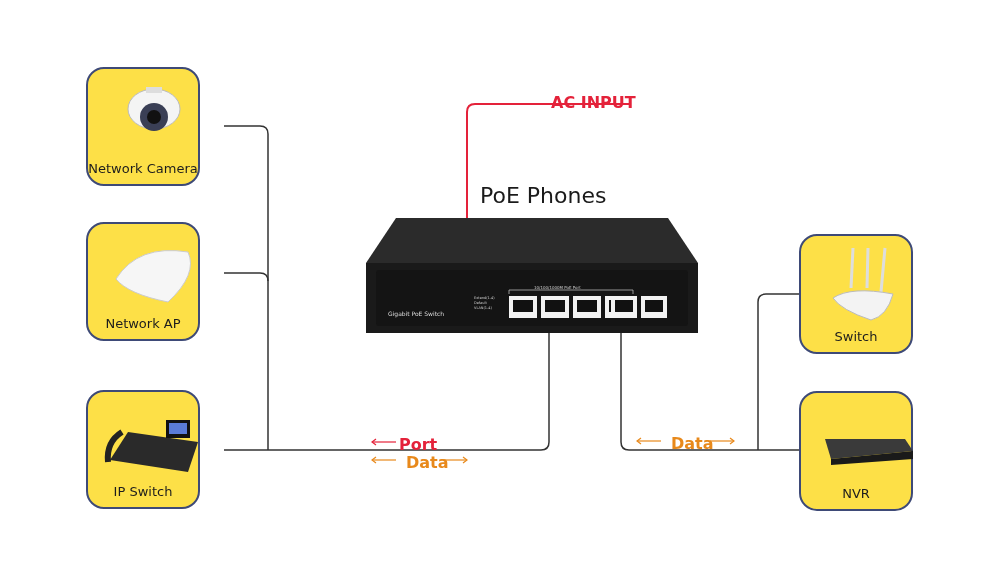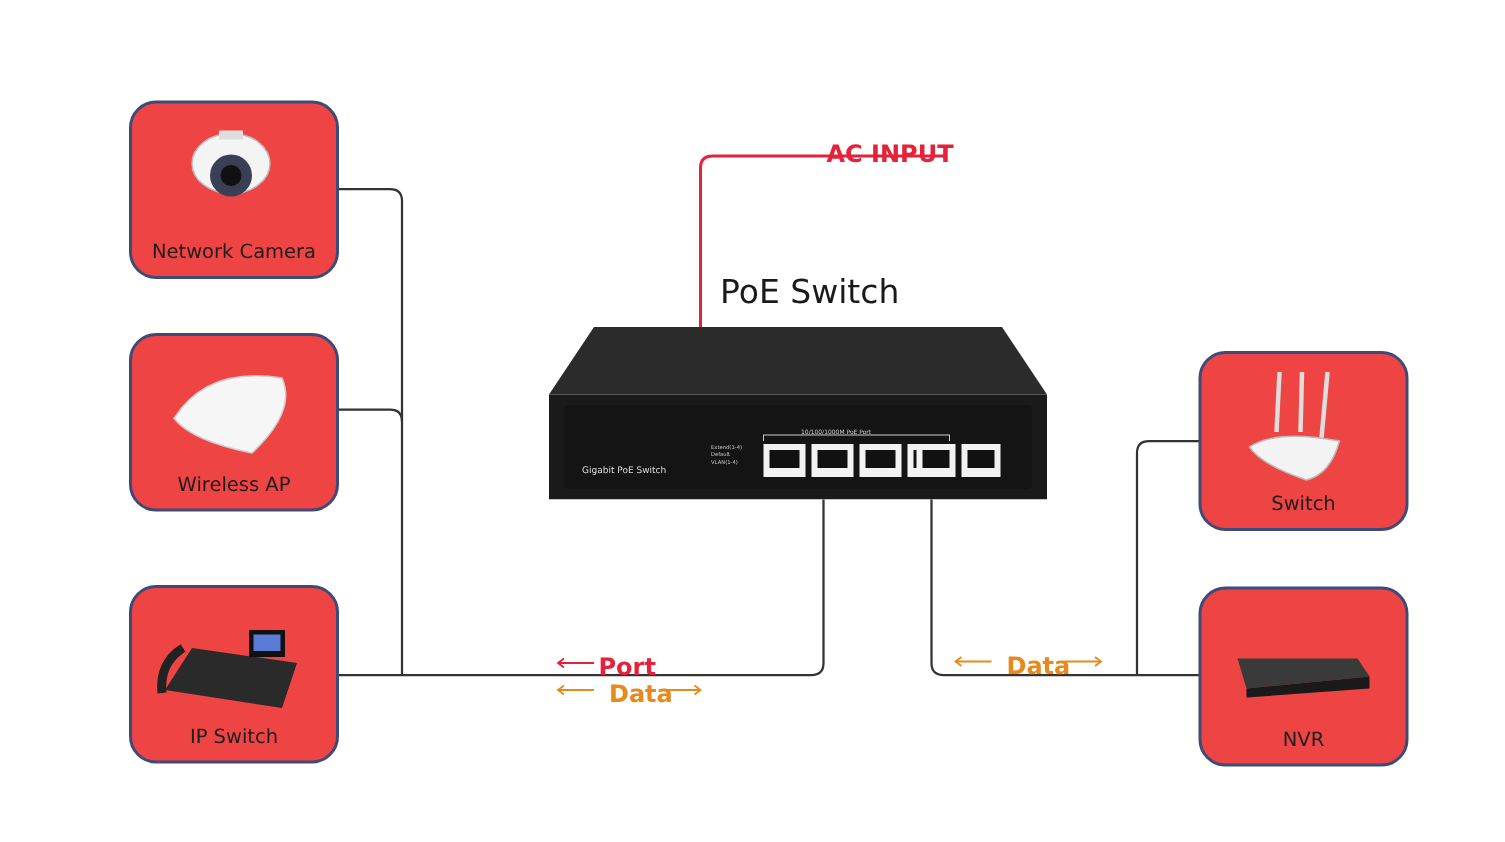--- a/index.html
+++ b/index.html
@@ -1,17 +1,17 @@
 <!DOCTYPE html>
 <html><head>
 <meta charset="utf-8">
 <style>
   html, body { margin:0; padding:0; background:#ffffff; }
   body { width:1003px; height:561px; position:relative; overflow:hidden; font-family:"DejaVu Sans", sans-serif; }
-  .card { position:absolute; width:140px; background:#ef4444; border:2px solid #3e4a77; border-radius:18px; box-sizing:border-box; }
+  .card { position:absolute; width:114px; background:#fde047; border:2px solid #3e4a77; border-radius:18px; box-sizing:border-box; }
   .card .label { position:absolute; left:0; right:0; bottom:8px; text-align:center; font-size:13px; color:#1d1d1d; }
   .card .img { position:absolute; left:0; right:0; top:0; bottom:26px; }
   svg.wires { position:absolute; left:0; top:0; }
   .txt { position:absolute; font-weight:bold; font-size:16px; }
   .title { position:absolute; left:480px; top:183px; font-size:22px; color:#1a1a1a; }
   .switch { position:absolute; left:366px; top:218px; width:332px; height:115px; }
 </style>
 </head>
 <body>
 
@@ -38,21 +38,21 @@
   </g>
   <g stroke="#e8891b" stroke-width="1.2" fill="none">
     <path d="M637 441 H661"></path>
       <path d="M641 438 L637 441 L641 444"></path>
     <path d="M710 441 H734"></path>
       <path d="M730 438 L734 441 L730 444"></path>
   </g>
 </svg>
 
 <div class="txt" style="left:551px;top:93px;color:#e4223a;">AC INPUT</div>
-<div class="title">PoE Switch</div>
+<div class="title">PoE Phones</div>
 <div class="txt" style="left:399px;top:435px;color:#e4223a;">Port</div>
 <div class="txt" style="left:406px;top:453px;color:#e8891b;">Data</div>
 <div class="txt" style="left:671px;top:434px;color:#e8891b;">Data</div>
 
 <div class="switch">
   <svg width="332" height="115">
     <polygon points="30,0 302,0 332,45 0,45" fill="#2b2b2b"></polygon>
     <rect x="0" y="45" width="332" height="70" fill="#1a1a1a"></rect>
     <rect x="10" y="52" width="312" height="56" rx="3" fill="#141414"></rect>
     <g fill="#f2f2f2">
@@ -138,21 +138,21 @@
     <circle cx="66" cy="48" r="14" fill="#3a3f55"></circle>
       <circle cx="66" cy="48" r="7" fill="#111"></circle>
     <rect x="58" y="18" width="16" height="6" fill="#ddd"></rect>
   </svg>
   <div class="label">Network Camera</div>
 </div>
 <div class="card" style="left:86px;top:222px;height:119px;">
   <svg class="img" width="132" height="90">
     <path d="M28 55 Q50 20 100 28 Q110 50 80 78 Q40 70 28 55 Z" fill="#f6f6f6" stroke="#ccc"></path>
   </svg>
-  <div class="label">Wireless AP</div>
+  <div class="label">Network AP</div>
 </div>
 <div class="card" style="left:86px;top:390px;height:119px;">
   <svg class="img" width="132" height="90">
     <path d="M22 68 L40 40 L110 50 L100 80 Z" fill="#2a2a2a"></path>
     <rect x="78" y="28" width="24" height="18" fill="#111"></rect>
       <rect x="81" y="31" width="18" height="11" fill="#5a7bd6"></rect>
     <path d="M20 70 Q18 50 34 40" stroke="#222" stroke-width="6" fill="none"></path>
   </svg>
   <div class="label">IP Switch</div>
 </div>

